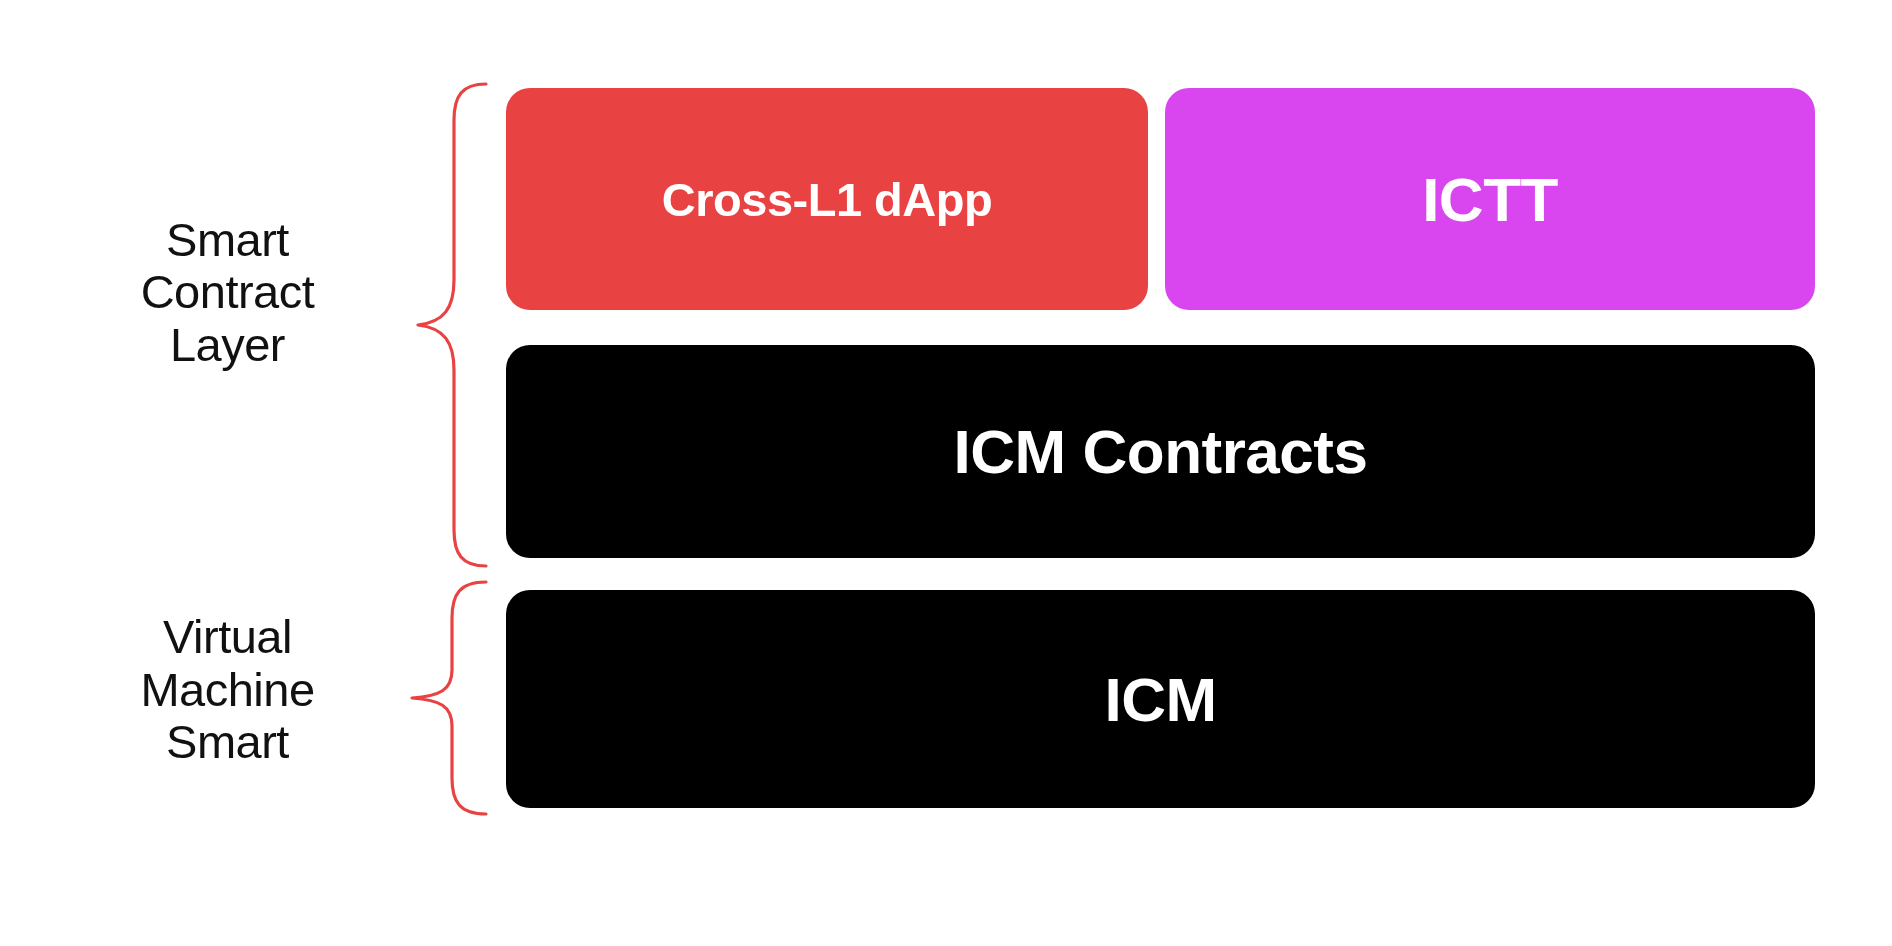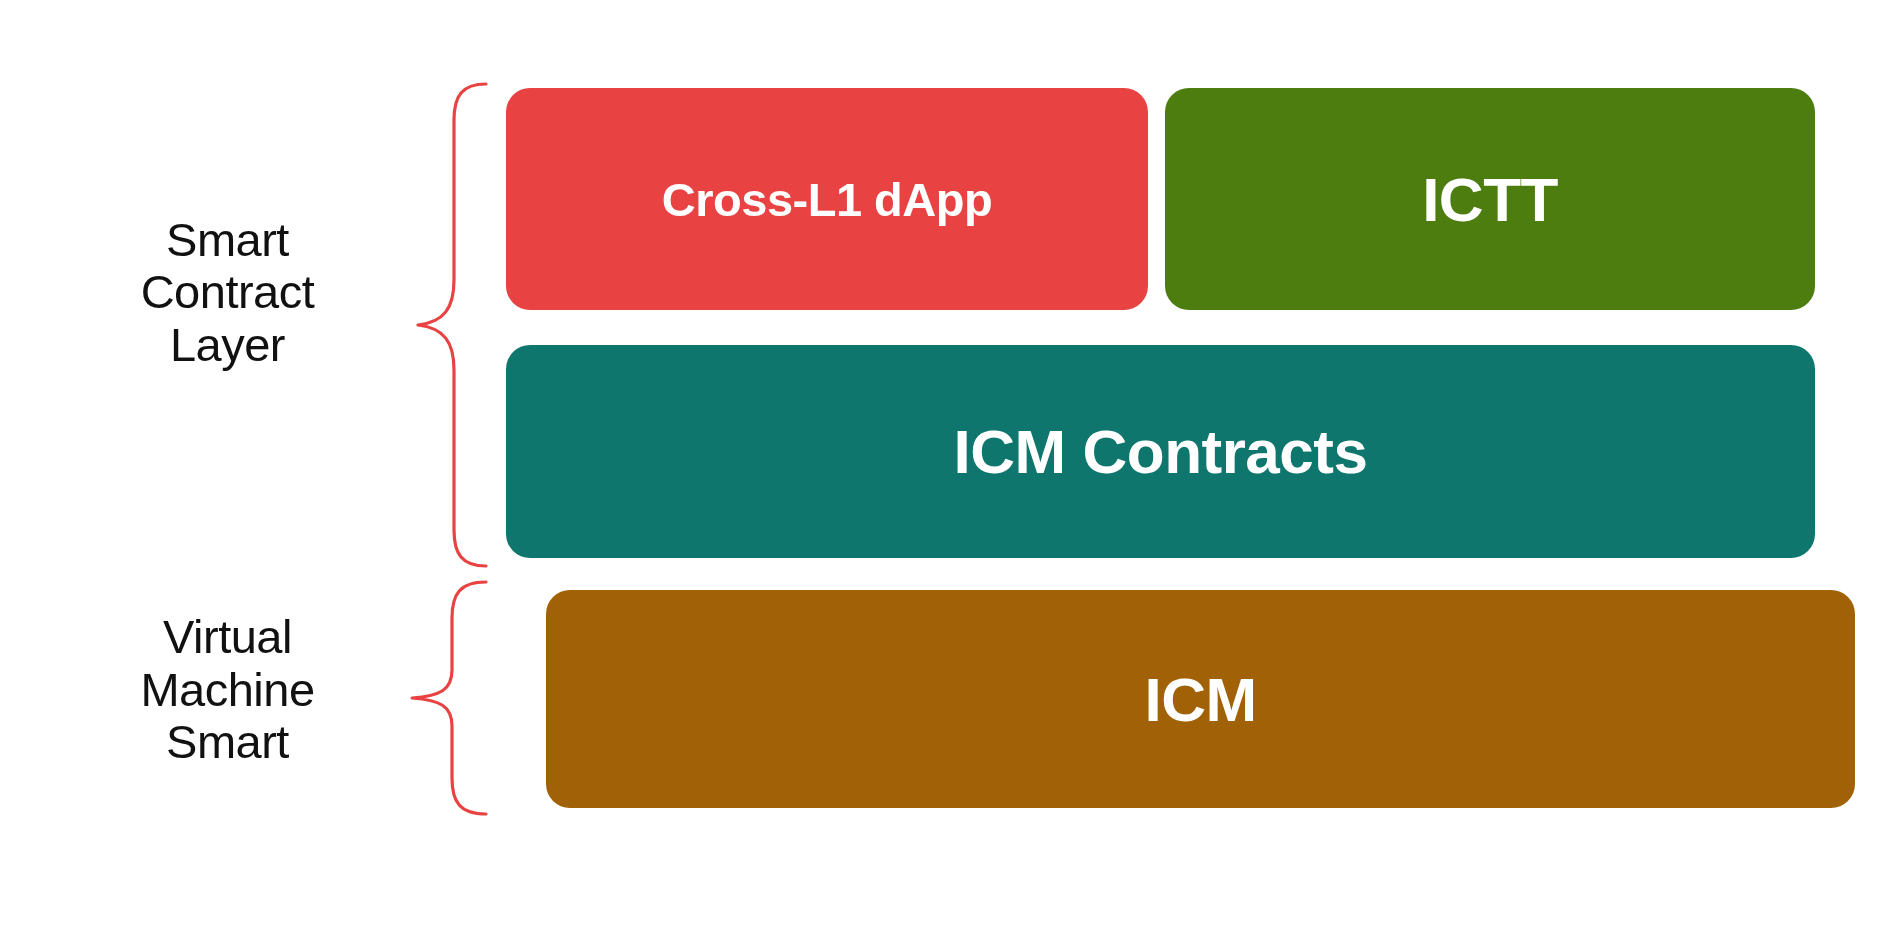--- a/index.html
+++ b/index.html
@@ -141,25 +141,25 @@
              C 54 112, 42 118, 14 120
              C 42 122, 54 128, 54 148
              L 54 200
              C 54 224, 62 236, 88 236" stroke="#e84342"></path>
   </svg>
 
   <div class="node-box" id="box-cross-l1-dapp" style="background:#e84342;">
     <span>Cross-L1 dApp</span>
   </div>
 
-  <div class="node-box" id="box-ictt" style="background:#4d7c0f;">
+  <div class="node-box" id="box-ictt" style="background:#d946ef;">
     <span>ICTT</span>
   </div>
 
-  <div class="node-box" id="box-icm-contracts" style="background:#0f766e;text-align:center;">
+  <div class="node-box" id="box-icm-contracts" style="background:#000000;text-align:center;">
     <span>ICM Contracts</span>
   </div>
 
-  <div class="node-box" id="box-icm" style="background:#a16207;margin-left:40px;">
+  <div class="node-box" id="box-icm" style="background:#000000;">
     <span>ICM</span>
   </div>
 
 </div>
 
 </body></html>

